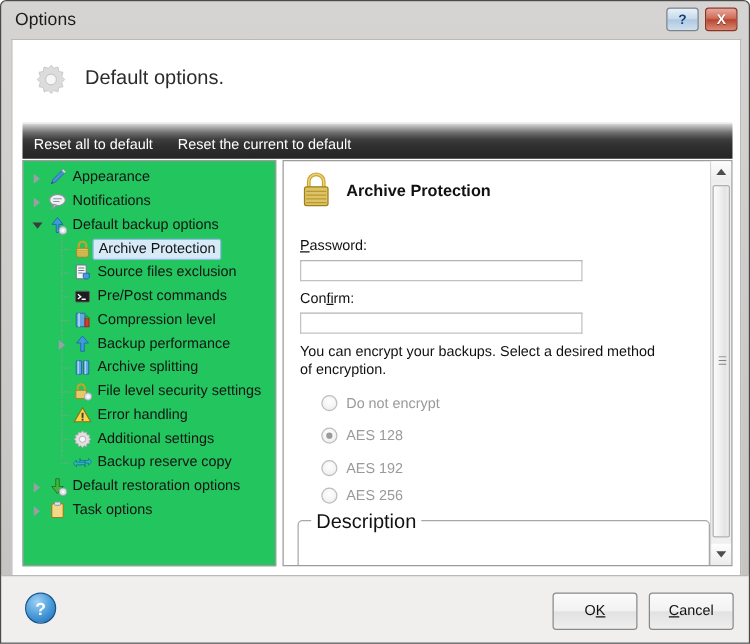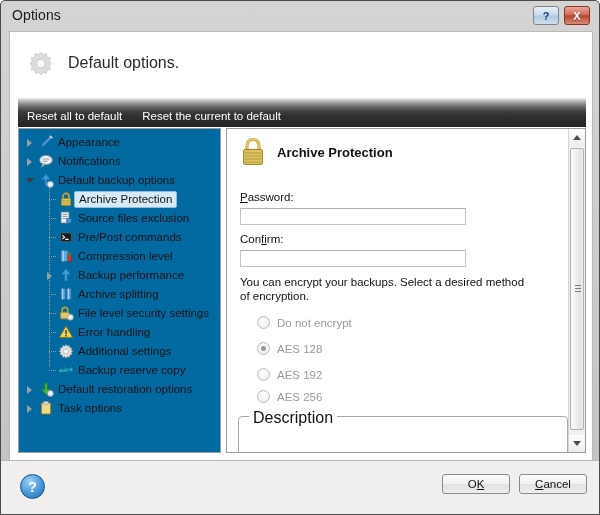--- a/index.html
+++ b/index.html
@@ -111,21 +111,21 @@
   }
   #tb-reset-all { margin-left: 9px; }
   #tb-reset-current { margin-left: 20px; }
 
   
   #pane-left {
     position: absolute;
     left: 8px; top: 96px;
     width: 203px; height: 325px;
     box-sizing: border-box;
-    background: #0369a1;
+    background: #22c55e;
     border: 1px solid #9c9c9c;
     overflow: hidden;
   }
   #pane-right {
     position: absolute;
     left: 216px; top: 96px;
     width: 360px; height: 325px;
     box-sizing: border-box;
     background: #ffffff;
     border: 1px solid #9c9c9c;
@@ -388,21 +388,21 @@
     box-sizing: border-box;
     display: flex; align-items: center; justify-content: center;
     color: #ffffff;
     font-size: 14px;
     font-weight: bold;
     cursor: default;
   }
   .dlg-btn {
     position: absolute;
     top: 13px;
-    width: 68px; height: 20px;
+    width: 68px; height: 30px;
     box-sizing: border-box;
     border: 1px solid #8a8a8a;
     border-radius: 3px;
     background: linear-gradient(to bottom, #fbfbfb 0%, #f2f2f2 48%, #e2e2e2 52%, #eeeeee 100%);
     font-size: 11.5px;
     font-family: "Liberation Sans", sans-serif;
     color: #111111;
     cursor: default;
   }
   #btn-ok { left: 441px; }

